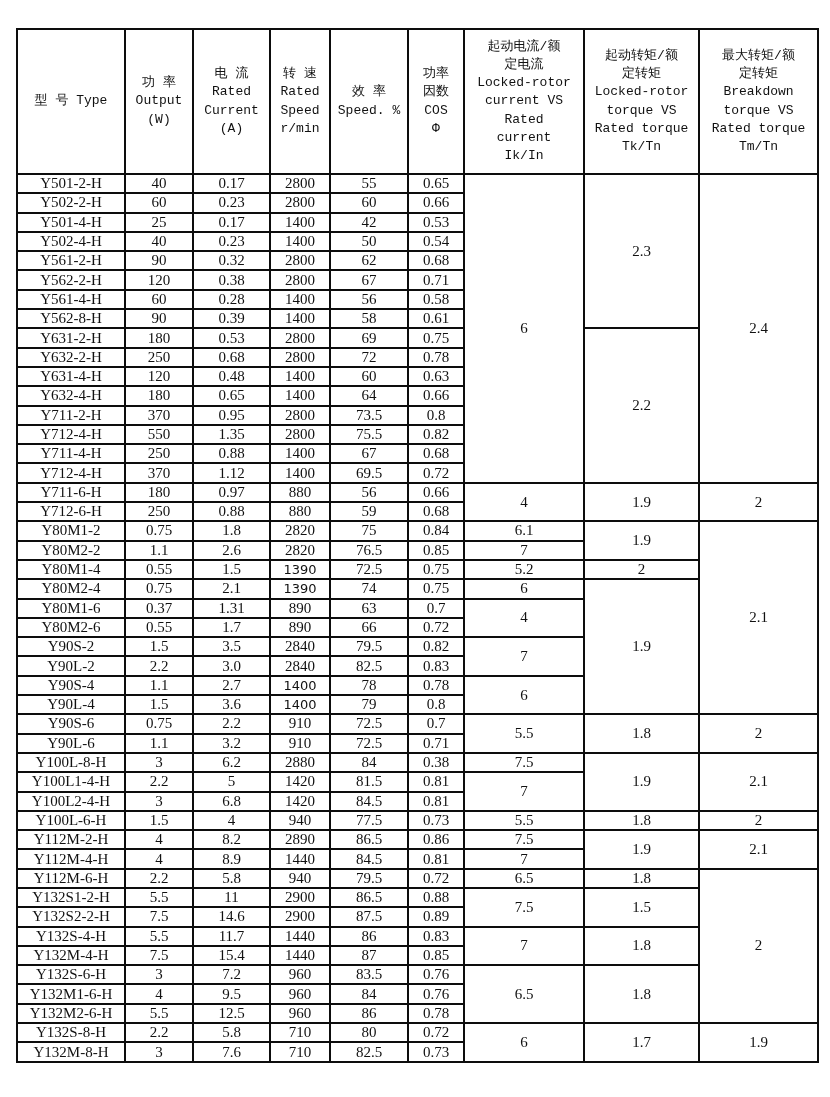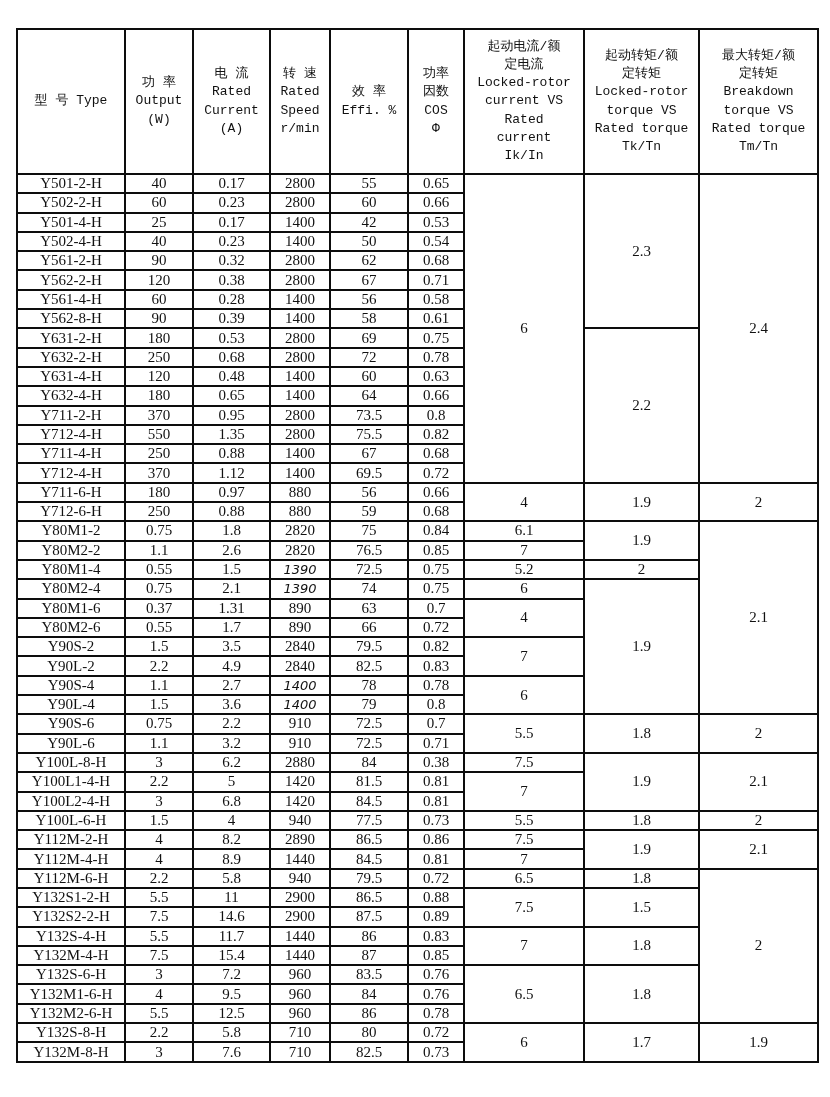--- a/index.html
+++ b/index.html
@@ -47,21 +47,20 @@
     height: 19.3px;
   }
   table.spec tbody td {
     font-family: "Liberation Serif", "DejaVu Serif", serif;
     font-size: 15px;
     line-height: 1;
   }
   table.spec tbody td.alt-num {
     font-family: "DejaVu Sans", "Liberation Sans", sans-serif;
     font-size: 13px;
-    font-style: italic;
   }
   
   col.c-type    { width: 108px; }
   col.c-output  { width: 68px;  }
   col.c-current { width: 77px;  }
   col.c-speed   { width: 60px;  }
   col.c-effi    { width: 78px;  }
   col.c-cos     { width: 56px;  }
   col.c-ik      { width: 120px; }
   col.c-tk      { width: 115px; }
@@ -91,21 +90,21 @@
 (W)</th>
         <th>电 流
 Rated
 Current
 (A)</th>
         <th>转 速
 Rated
 Speed
 r/min</th>
         <th>效 率
-Effi. %</th>
+Speed. %</th>
         <th>功率
 因数
 COS
 Φ</th>
         <th>起动电流/额
 定电流
 Locked-rotor
 current VS
 Rated
 current
@@ -338,21 +337,21 @@
           <td>1.5</td>
           <td>3.5</td>
           <td>2840</td>
           <td>79.5</td>
           <td>0.82</td>
           <td rowspan="2">7</td>
         </tr>
         <tr>
           <td>Y90L-2</td>
           <td>2.2</td>
-          <td>4.9</td>
+          <td>3.0</td>
           <td>2840</td>
           <td>82.5</td>
           <td>0.83</td>
         </tr>
         <tr>
           <td>Y90S-4</td>
           <td>1.1</td>
           <td>2.7</td>
           <td class="alt-num">1400</td>
           <td>78</td>

